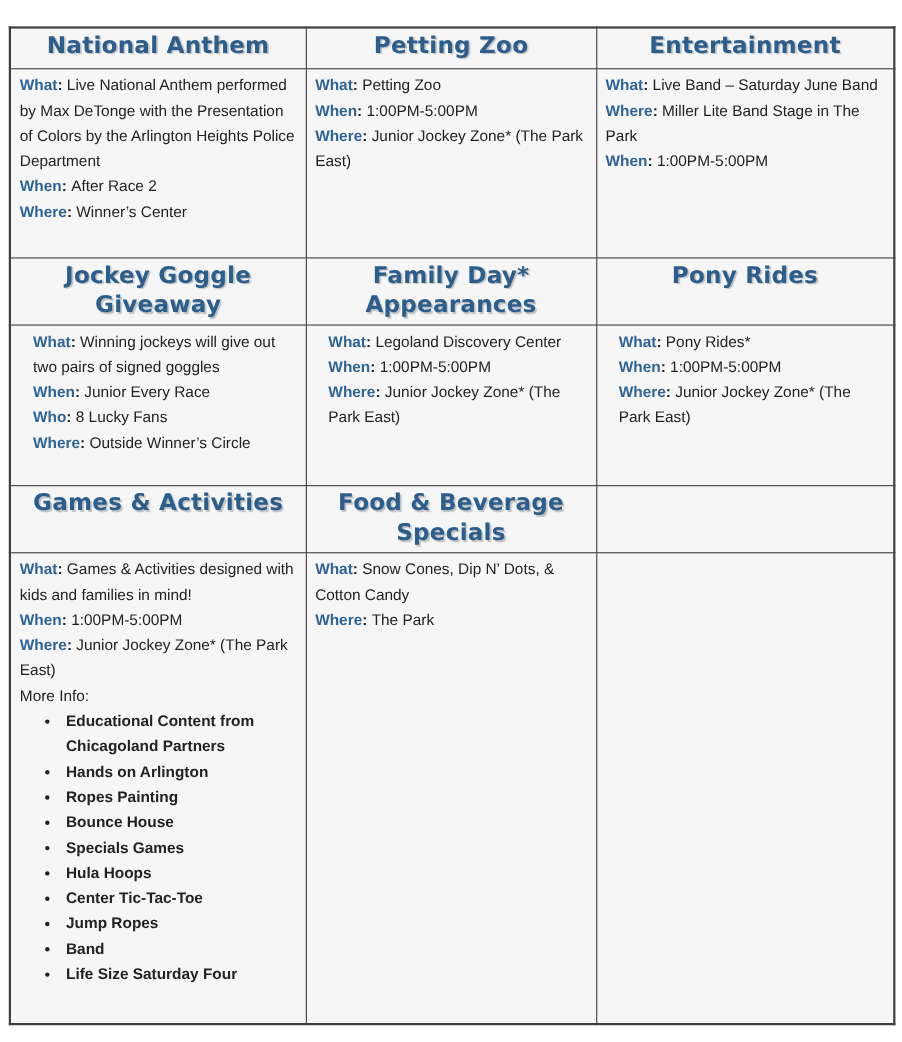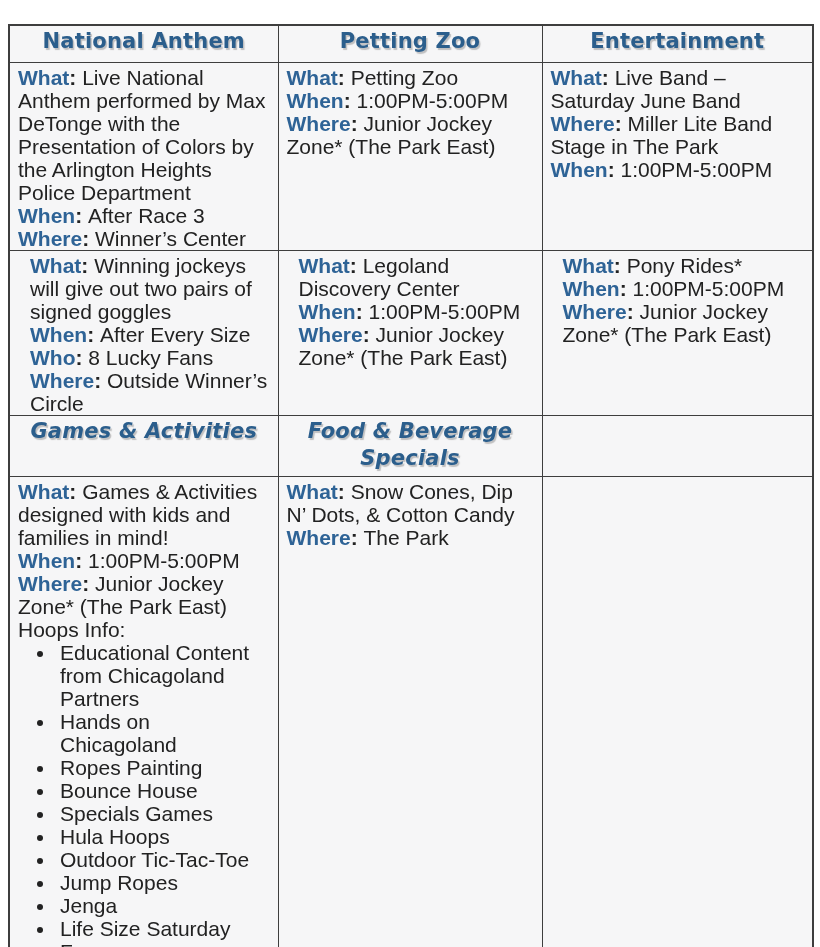--- a/index.html
+++ b/index.html
@@ -12,34 +12,34 @@
   td{border:1.5px solid #3e3e3e;vertical-align:top;overflow:hidden;}
   td.hdr{
     text-align:center;padding:2px 6px 0 6px;
     font-family:"DejaVu Sans",sans-serif;font-weight:bold;
     font-size:21px;line-height:27px;color:#2b5e8c;
     text-shadow:1.5px 1.5px 1px rgba(110,110,110,0.40);
     letter-spacing:0.2px;
   }
   td.body{
     padding:3px 8px 0 8px;
-    font-size:21px;line-height:23px;color:#222222;
+    font-size:14px;line-height:23px;color:#222222;
   }
   .field{margin:0;}
   .lbl{font-weight:bold;color:#2e6396;}
   .lbl-colon{font-weight:bold;color:#222222;}
   .note-line{margin:0;}
   ul.bullets{margin:0;padding:0 0 0 38px;list-style:disc outside;}
-  ul.bullets li{padding-left:4px;}
+  ul.bullets li{padding-left:4px;font-weight:bold;}
   
   tr.hr1 td{height:34px;}
   tr.br1 td{height:168px;}
   tr.hr2 td{height:58px;}
   tr.br2 td{height:142px;padding-left:20px;}
-  tr.hr3 td{height:58px;font-style:italic;}
+  tr.hr3 td{height:58px;}
   tr.br3 td{height:424px;}
 </style>
 </head>
 <body>
 
 <div class="table-wrap">
 <table class="event-table">
   <colgroup>
     <col style="width:269px">
         <col style="width:264px">
@@ -49,40 +49,45 @@
   <tbody>
         <tr class="hr1">
     <td class="hdr"><span>National Anthem</span></td>
     <td class="hdr"><span>Petting Zoo</span></td>
     <td class="hdr"><span>Entertainment</span></td>
   </tr>
 
   <tr class="br1">
     <td class="body">
       <div class="field"><span class="lbl">What</span><span class="lbl-colon">: </span><span class="val">Live National Anthem performed by Max DeTonge with the Presentation of Colors by the Arlington Heights Police Department</span></div>
-      <div class="field"><span class="lbl">When</span><span class="lbl-colon">: </span><span class="val">After Race 3</span></div>
+      <div class="field"><span class="lbl">When</span><span class="lbl-colon">: </span><span class="val">After Race 2</span></div>
       <div class="field"><span class="lbl">Where</span><span class="lbl-colon">: </span><span class="val">Winner’s Center</span></div>
     </td>
     <td class="body">
       <div class="field"><span class="lbl">What</span><span class="lbl-colon">: </span><span class="val">Petting Zoo</span></div>
       <div class="field"><span class="lbl">When</span><span class="lbl-colon">: </span><span class="val">1:00PM-5:00PM</span></div>
       <div class="field"><span class="lbl">Where</span><span class="lbl-colon">: </span><span class="val">Junior Jockey Zone* (The Park East)</span></div>
     </td>
     <td class="body">
       <div class="field"><span class="lbl">What</span><span class="lbl-colon">: </span><span class="val">Live Band – Saturday June Band</span></div>
       <div class="field"><span class="lbl">Where</span><span class="lbl-colon">: </span><span class="val">Miller Lite Band Stage in The Park</span></div>
       <div class="field"><span class="lbl">When</span><span class="lbl-colon">: </span><span class="val">1:00PM-5:00PM</span></div>
     </td>
   </tr>
 
+  <tr class="hr2">
+    <td class="hdr"><span>Jockey Goggle Giveaway</span></td>
+    <td class="hdr"><span>Family Day* Appearances</span></td>
+    <td class="hdr"><span>Pony Rides</span></td>
+  </tr>
 
   <tr class="br2">
     <td class="body">
       <div class="field"><span class="lbl">What</span><span class="lbl-colon">: </span><span class="val">Winning jockeys will give out two pairs of signed goggles</span></div>
-      <div class="field"><span class="lbl">When</span><span class="lbl-colon">: </span><span class="val">After Every Size</span></div>
+      <div class="field"><span class="lbl">When</span><span class="lbl-colon">: </span><span class="val">Junior Every Race</span></div>
       <div class="field"><span class="lbl">Who</span><span class="lbl-colon">: </span><span class="val">8 Lucky Fans</span></div>
       <div class="field"><span class="lbl">Where</span><span class="lbl-colon">: </span><span class="val">Outside Winner’s Circle</span></div>
     </td>
     <td class="body">
       <div class="field"><span class="lbl">What</span><span class="lbl-colon">: </span><span class="val">Legoland Discovery Center</span></div>
       <div class="field"><span class="lbl">When</span><span class="lbl-colon">: </span><span class="val">1:00PM-5:00PM</span></div>
       <div class="field"><span class="lbl">Where</span><span class="lbl-colon">: </span><span class="val">Junior Jockey Zone* (The Park East)</span></div>
     </td>
     <td class="body">
       <div class="field"><span class="lbl">What</span><span class="lbl-colon">: </span><span class="val">Pony Rides*</span></div>
@@ -95,31 +100,31 @@
     <td class="hdr"><span>Games &amp; Activities</span></td>
     <td class="hdr"><span>Food &amp; Beverage Specials</span></td>
     <td class="hdr"></td>
   </tr>
 
   <tr class="br3">
     <td class="body">
       <div class="field"><span class="lbl">What</span><span class="lbl-colon">: </span><span class="val">Games &amp; Activities designed with kids and families in mind!</span></div>
       <div class="field"><span class="lbl">When</span><span class="lbl-colon">: </span><span class="val">1:00PM-5:00PM</span></div>
       <div class="field"><span class="lbl">Where</span><span class="lbl-colon">: </span><span class="val">Junior Jockey Zone* (The Park East)</span></div>
-      <div class="note-line">Hoops Info:</div>
+      <div class="note-line">More Info:</div>
       <ul class="bullets">
         <li>Educational Content from Chicagoland Partners</li>
-        <li>Hands on Chicagoland</li>
+        <li>Hands on Arlington</li>
         <li>Ropes Painting</li>
         <li>Bounce House</li>
         <li>Specials Games</li>
         <li>Hula Hoops</li>
-        <li>Outdoor Tic-Tac-Toe</li>
+        <li>Center Tic-Tac-Toe</li>
         <li>Jump Ropes</li>
-        <li>Jenga</li>
+        <li>Band</li>
         <li>Life Size Saturday Four</li>
       </ul>
     </td>
     <td class="body">
       <div class="field"><span class="lbl">What</span><span class="lbl-colon">: </span><span class="val">Snow Cones, Dip N’ Dots, &amp; Cotton Candy</span></div>
       <div class="field"><span class="lbl">Where</span><span class="lbl-colon">: </span><span class="val">The Park</span></div>
     </td>
     <td class="body"></td>
   </tr>
 </tbody>

